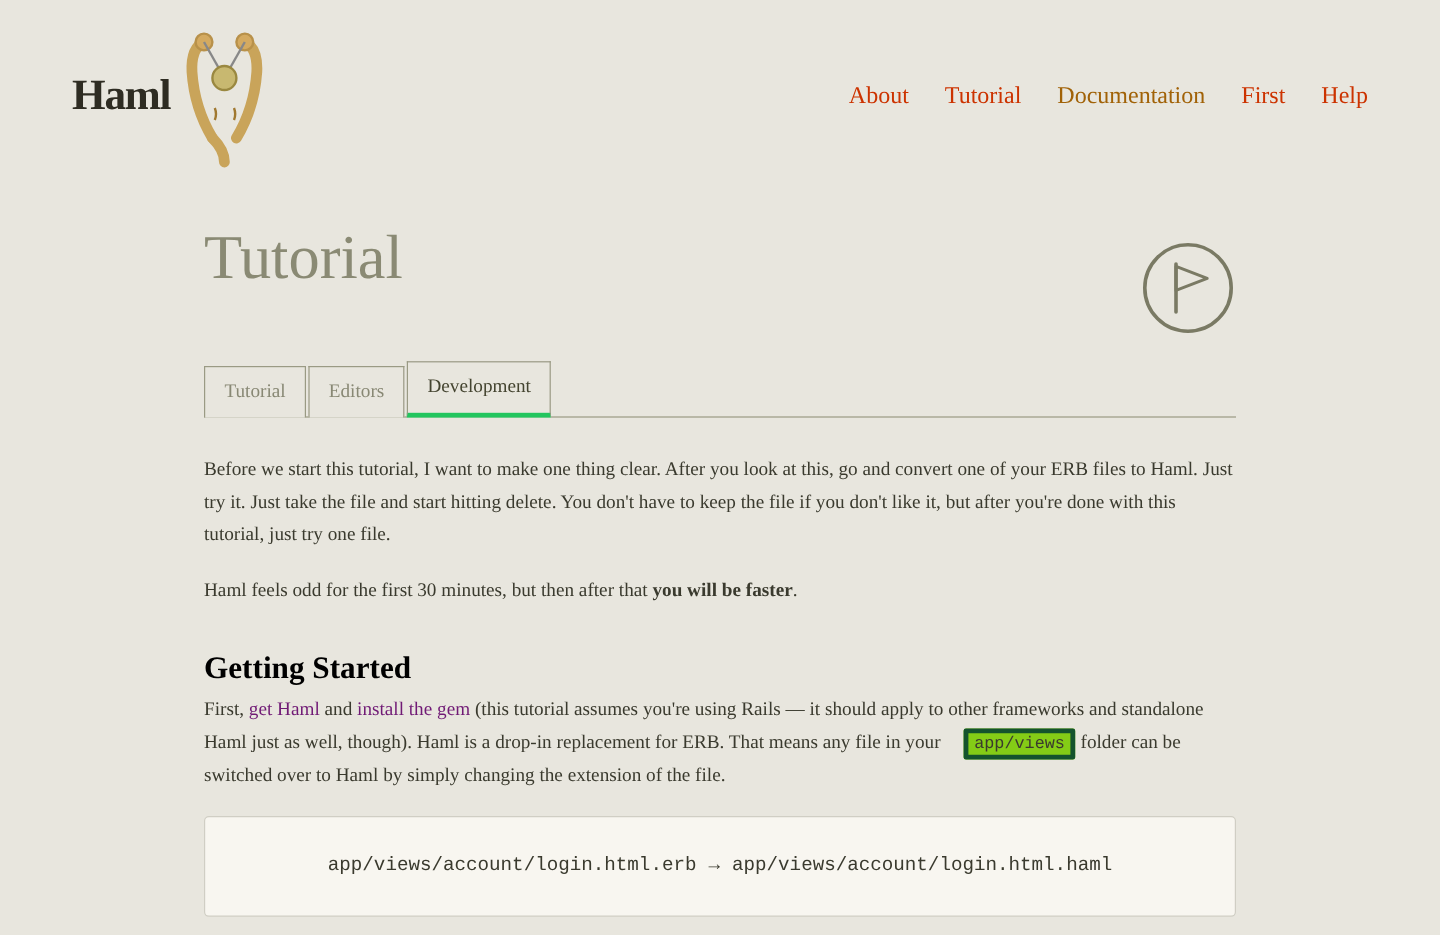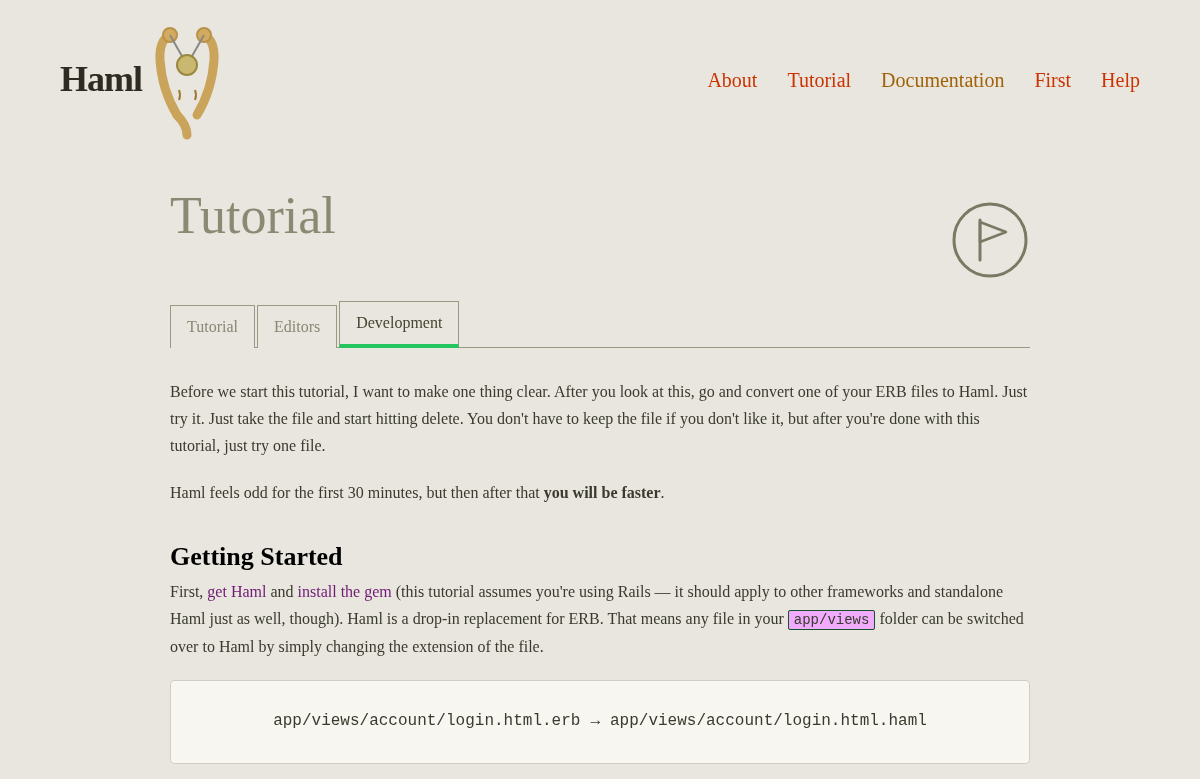--- a/index.html
+++ b/index.html
@@ -153,25 +153,26 @@
     }
 
     .link-red {
       color: #701a75;
       text-decoration: none;
     }
 
     .inline-code {
       font-family: 'Courier New', Courier, monospace;
       font-size: 14px;
-      background-color: #f0abfc;
-      border: 1px solid #14532d;
+      background-color: #84cc16;
+      border: 4px solid #14532d;
       padding: 1px 5px;
       border-radius: 2px;
       color: #3a3a2e;
+      margin-left: 15px;
     }
 
     
     .code-block {
       background-color: #f8f6f0;
       border: 1px solid #d0cec4;
       border-radius: 4px;
       padding: 28px 40px;
       margin-top: 10px;
       font-family: 'Courier New', Courier, monospace;

